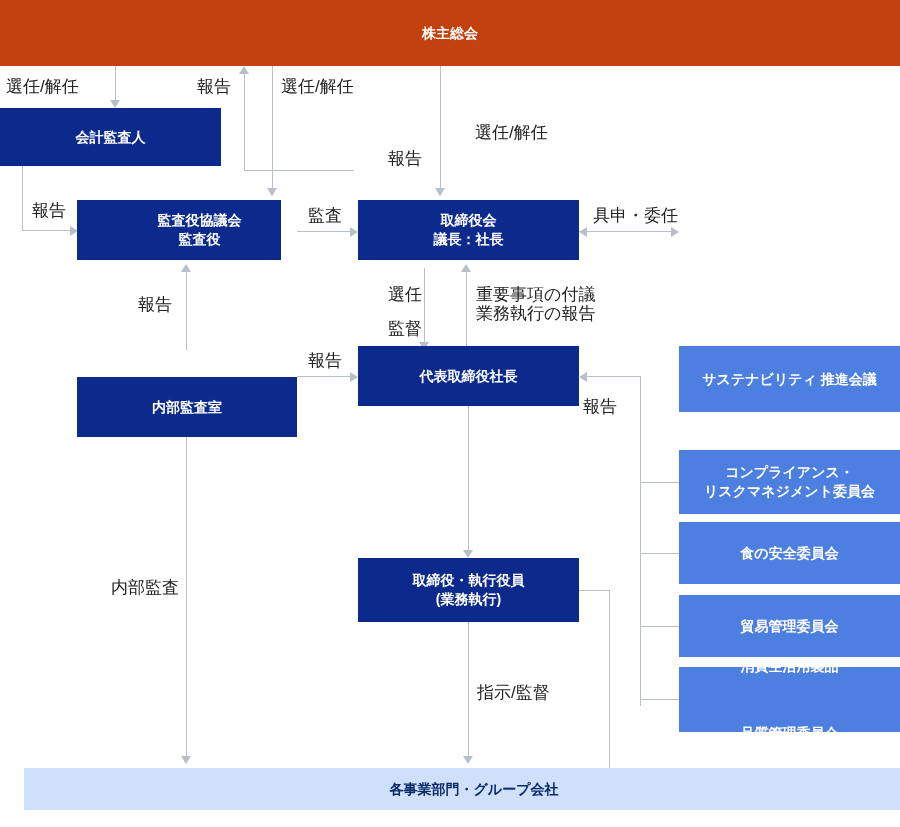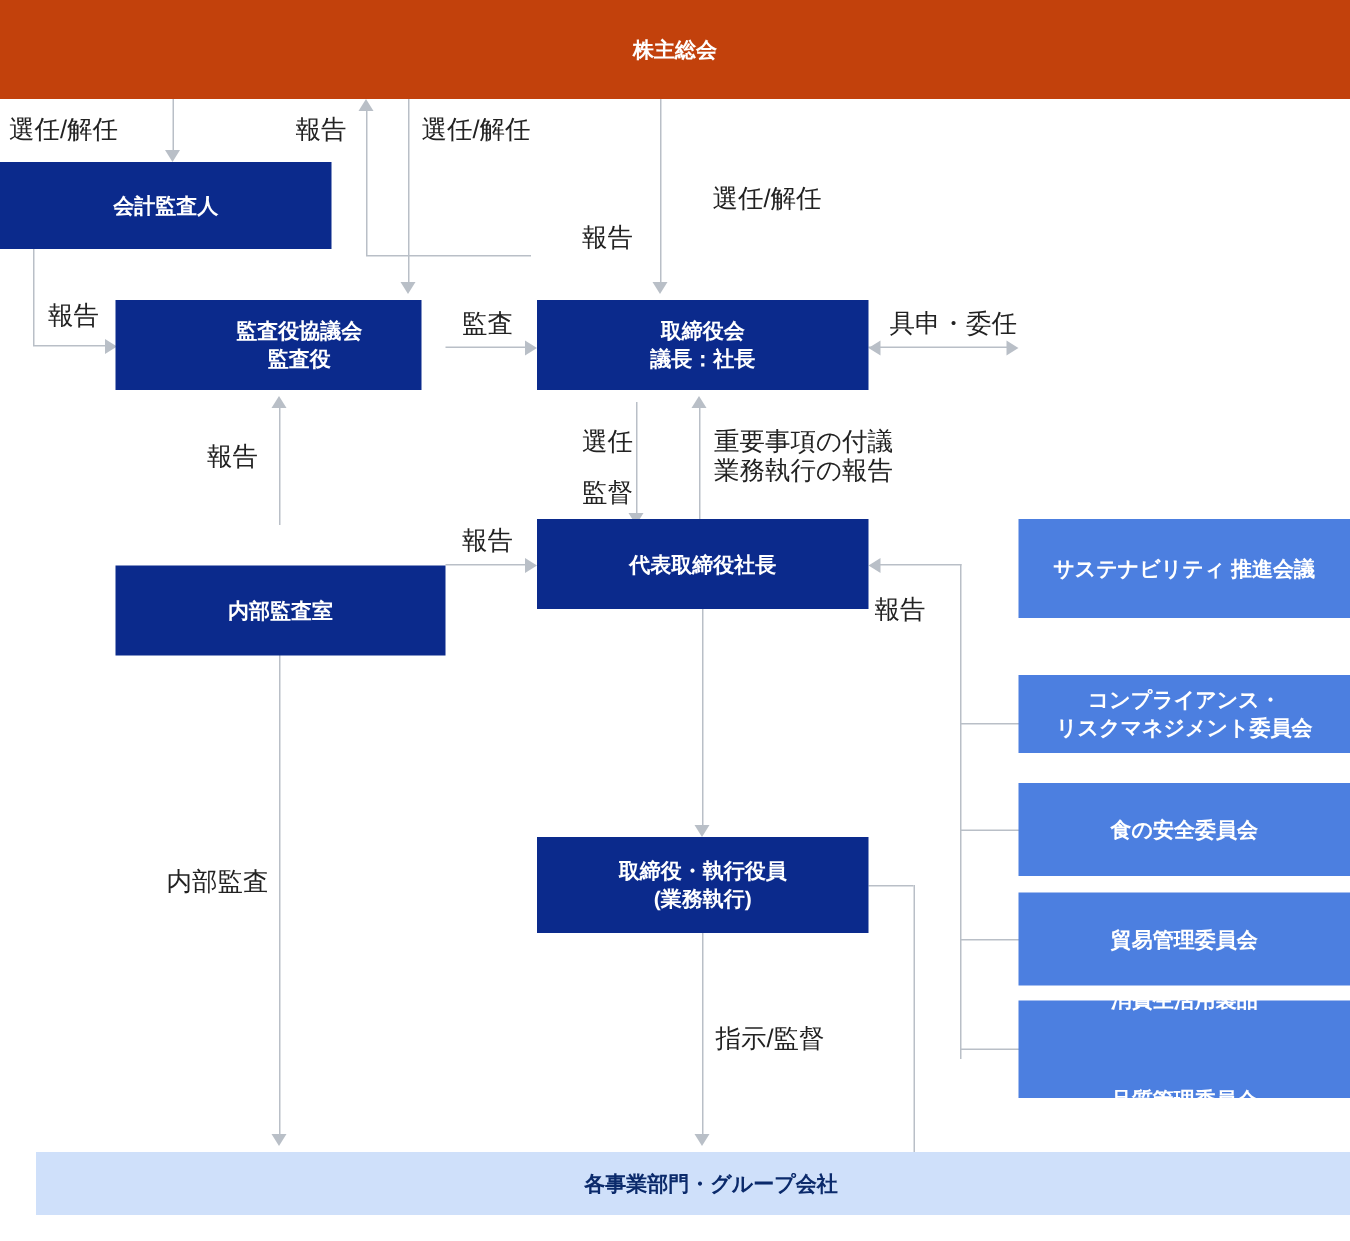--- a/index.html
+++ b/index.html
@@ -132,21 +132,21 @@
   </div>
 
   <div class="box dark" style="left:358px;top:346px;width:221px;height:60px;">
     <span>代表取締役社長</span>
   </div>
 
   <div class="box light" style="left:679px;top:346px;width:221px;height:66px;">
     <span>サステナビリティ 推進会議</span>
   </div>
 
-  <div class="box light" style="left:679px;top:450px;width:221px;height:52px;justify-content:center;">
+  <div class="box light" style="left:679px;top:450px;width:221px;height:64px;justify-content:center;">
     <span>コンプライアンス・</span>
     <span>リスクマネジメント委員会</span>
   </div>
 
   <div class="box light" style="left:679px;top:522px;width:221px;height:62px;">
     <span>食の安全委員会</span>
   </div>
 
   <div class="box light" style="left:679px;top:595px;width:221px;height:62px;">
     <span>貿易管理委員会</span>

